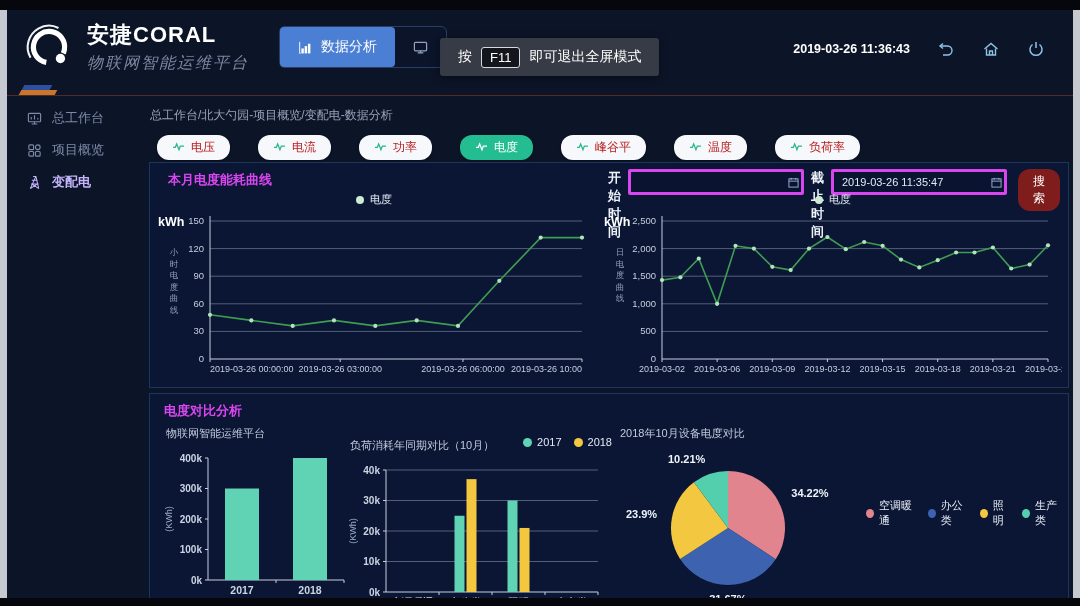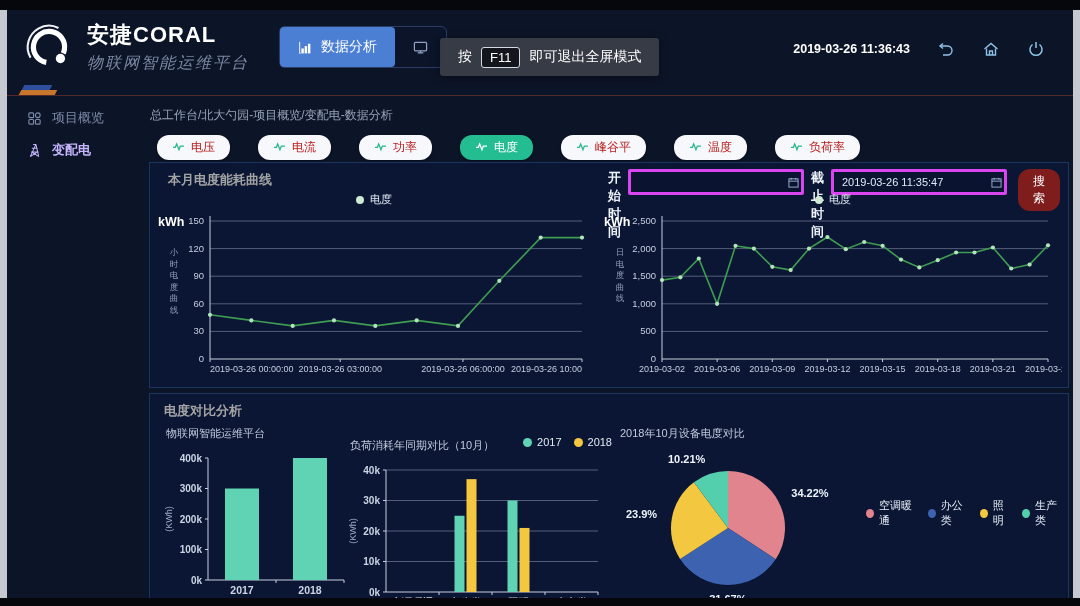--- a/index.html
+++ b/index.html
@@ -32,21 +32,21 @@
   
   main{position:absolute;left:140px;top:88px;right:0;bottom:0;}
   .breadcrumb{margin:9px 0 0 3px;color:#98a3ba;font-size:12px;}
   .tabs{display:flex;gap:28px;margin:11px 0 0 10px;}
   .tab{display:flex;align-items:center;gap:6px;background:#f6f8fb;border:none;border-radius:12px;padding:4px 15px;font-size:12px;color:#b91c1c;font-family:inherit;cursor:pointer;box-shadow:0 1px 3px rgba(0,0,0,.35);}
   .tab.active{background:#24bd92;color:#fff;}
   .tab.active svg path{stroke:#fff;}
   .panel{position:absolute;left:2px;width:920px;background:#0a1634;border:1px solid #1a3560;box-sizing:border-box;}
   .panel.charts{top:64px;height:226px;}
   .panel.compare{top:295px;height:214px;}
-  .chart-title,.p-title{position:absolute;left:14px;top:8px;font-size:13px;font-weight:bold;color:#a3a3a3;}
+  .chart-title,.p-title{position:absolute;left:14px;top:8px;font-size:13px;font-weight:bold;color:#d946ef;}
   .chart-left{position:absolute;left:4px;top:0;width:440px;height:224px;}
   .chart-right{position:absolute;left:450px;top:0;width:466px;height:224px;}
   .legend-row{position:absolute;top:29px;left:0;right:0;text-align:center;color:#e2eaf4;font-size:11px;cursor:pointer;}
   .legend-row .dot{display:inline-block;width:8px;height:8px;border-radius:50%;background:#cfe9d4;margin-right:6px;vertical-align:middle;}
   .chart-svg{position:absolute;left:0;top:46px;}
   svg text{font-family:"Liberation Sans",sans-serif;}
   
   .date-filter{position:absolute;top:6px;left:12px;right:6px;display:flex;align-items:flex-start;justify-content:flex-end;gap:7px;}
   .df-label{color:#eef3fa;font-size:13px;font-weight:bold;}
   .input-wrap{position:relative;display:flex;align-items:center;}
@@ -141,20 +141,29 @@
             <path d="M5.5 4.5a6 6 0 1 0 7 0" stroke="currentColor" stroke-width="1.5" fill="none"></path>
           </svg>
       </span>
     </div>
 
     <div class="div-blue"></div>
     <div class="div-orange"></div>
     <div class="div-line"></div>
 
     <aside class="sidebar">
+        <div class="side-item">
+          <span class="i">
+            <svg viewBox="0 0 16 16" width="15" height="15">
+              <rect x="1.5" y="2.5" width="13" height="9" rx="1" stroke="currentColor" fill="none" stroke-width="1.2"></rect>
+              <path d="M4.5 9V6.5M8 9V4.5M11.5 9V7.5M8 11.5v2M5 13.8h6" stroke="currentColor" stroke-width="1.2" fill="none"></path>
+            </svg>
+          </span>
+          <span>总工作台</span>
+        </div>
         <div class="side-item">
           <span class="i">
             <svg viewBox="0 0 16 16" width="15" height="15">
               <rect x="2" y="2" width="5" height="5" rx="1" stroke="currentColor" fill="none" stroke-width="1.2"></rect>
               <rect x="9" y="2" width="5" height="5" rx="2.4" stroke="currentColor" fill="none" stroke-width="1.2"></rect>
               <rect x="2" y="9" width="5" height="5" rx="1" stroke="currentColor" fill="none" stroke-width="1.2"></rect>
               <rect x="9" y="9" width="5" height="5" rx="1" stroke="currentColor" fill="none" stroke-width="1.2"></rect>
             </svg>
           </span>
           <span>项目概览</span>

